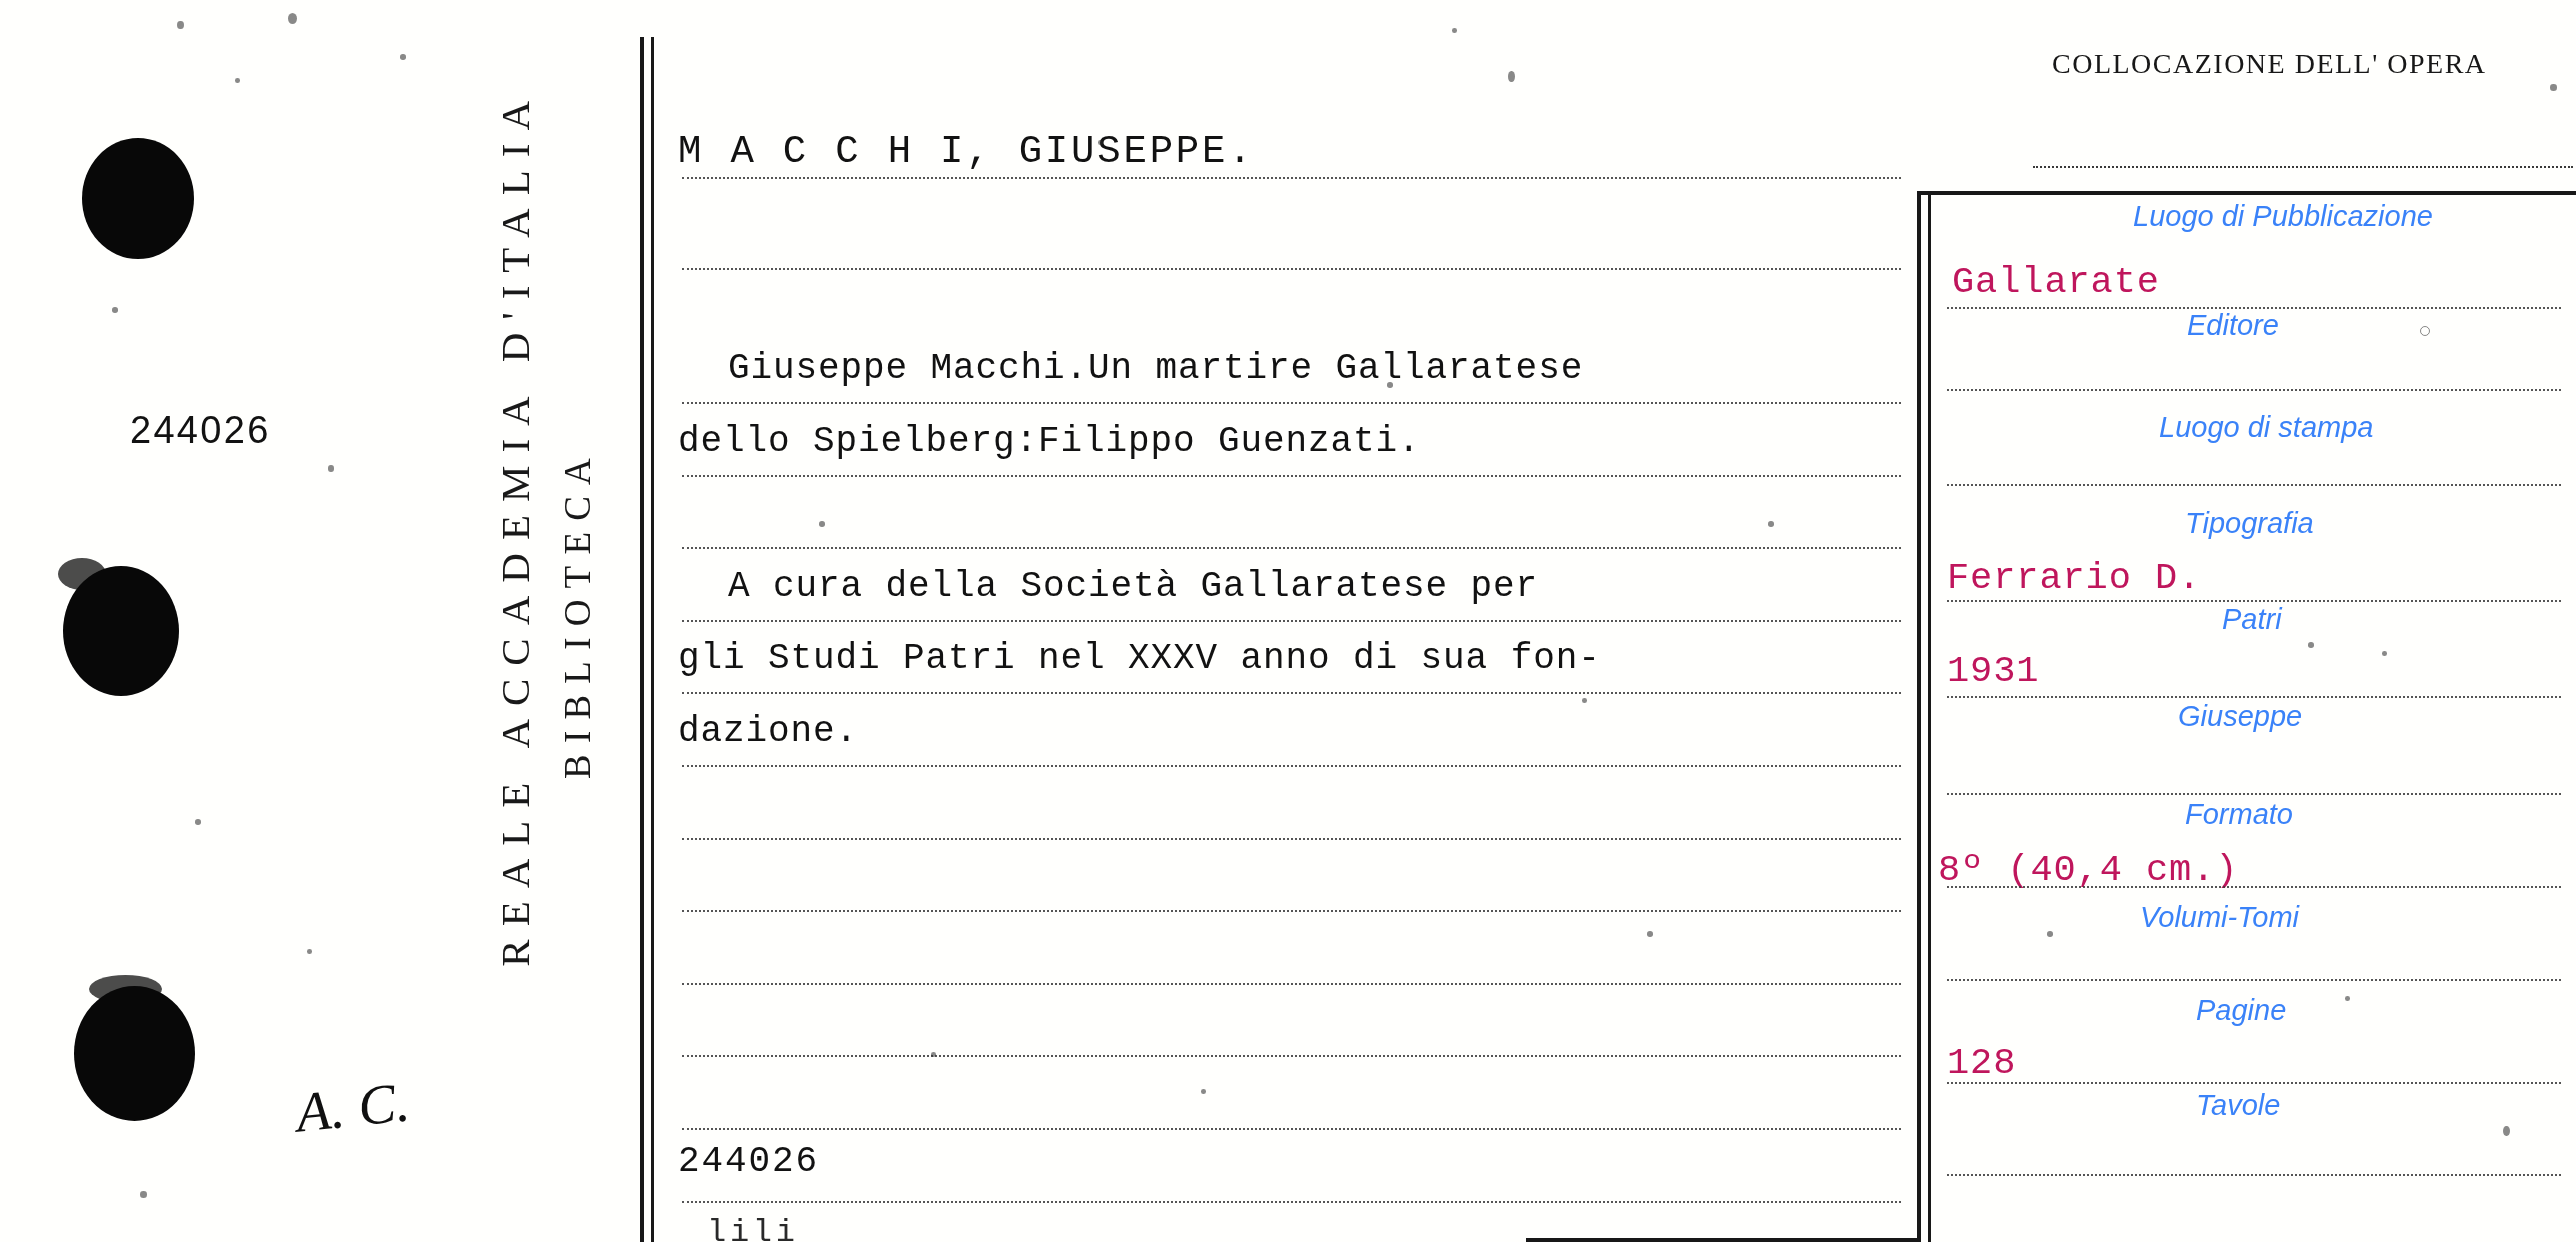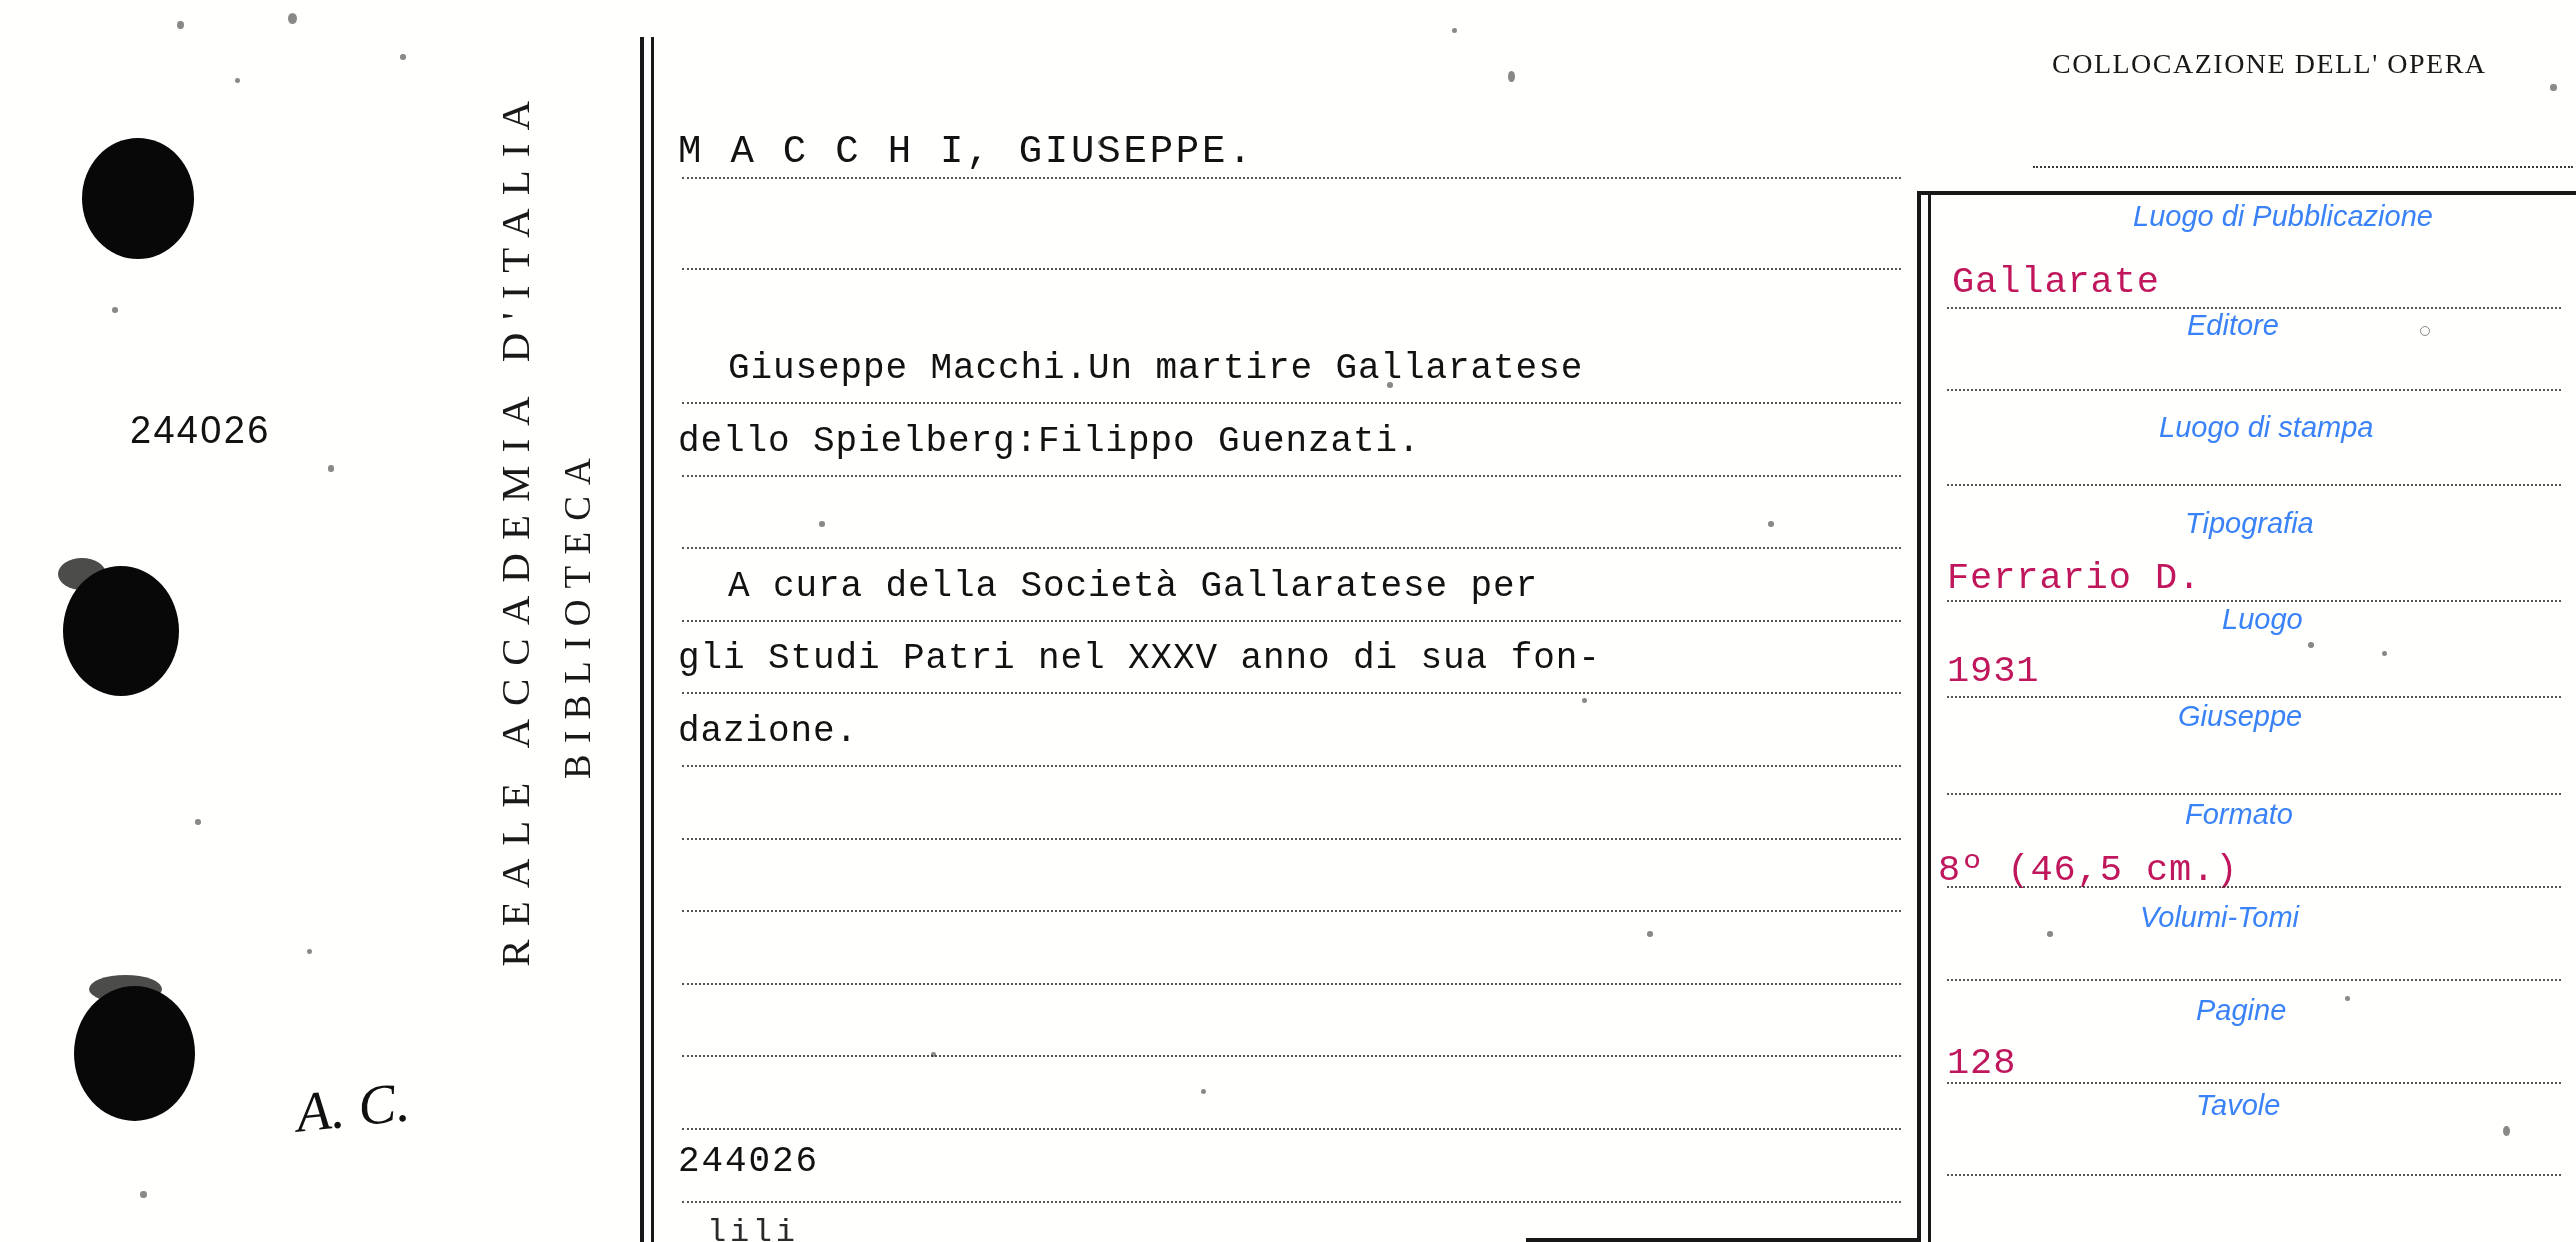--- a/index.html
+++ b/index.html
@@ -253,30 +253,30 @@
   <div class="field-rule" style="top:389px"></div>
 
   <div class="field-label" style="left:2159px; top:411px">Luogo di stampa</div>
   <div class="field-value" style="left:1952px; top:454px"></div>
   <div class="field-rule" style="top:484px"></div>
 
   <div class="field-label" style="left:2185px; top:507px">Tipografia</div>
   <div class="field-value" style="left:1947px; top:557px">Ferrario D.</div>
   <div class="field-rule" style="top:600px"></div>
 
-  <div class="field-label" style="left:2222px; top:603px">Luogo</div>
+  <div class="field-label" style="left:2222px; top:603px">Patri</div>
   <div class="field-value" style="left:1947px; top:650px">1931</div>
   <div class="field-rule" style="top:696px"></div>
 
   <div class="field-label" style="left:2178px; top:700px">Giuseppe</div>
   <div class="field-value" style="left:1947px; top:745px"></div>
   <div class="field-rule" style="top:793px"></div>
 
   <div class="field-label" style="left:2185px; top:798px">Formato</div>
-  <div class="field-value" style="left:1938px; top:849px">8º (46,5 cm.)</div>
+  <div class="field-value" style="left:1938px; top:849px">8º (40,4 cm.)</div>
   <div class="field-rule" style="top:886px"></div>
 
   <div class="field-label" style="left:2140px; top:901px">Volumi-Tomi</div>
   <div class="field-value" style="left:1947px; top:942px"></div>
   <div class="field-rule" style="top:979px"></div>
 
   <div class="field-label" style="left:2196px; top:994px">Pagine</div>
   <div class="field-value" style="left:1947px; top:1042px">128</div>
   <div class="field-rule" style="top:1082px"></div>
 

